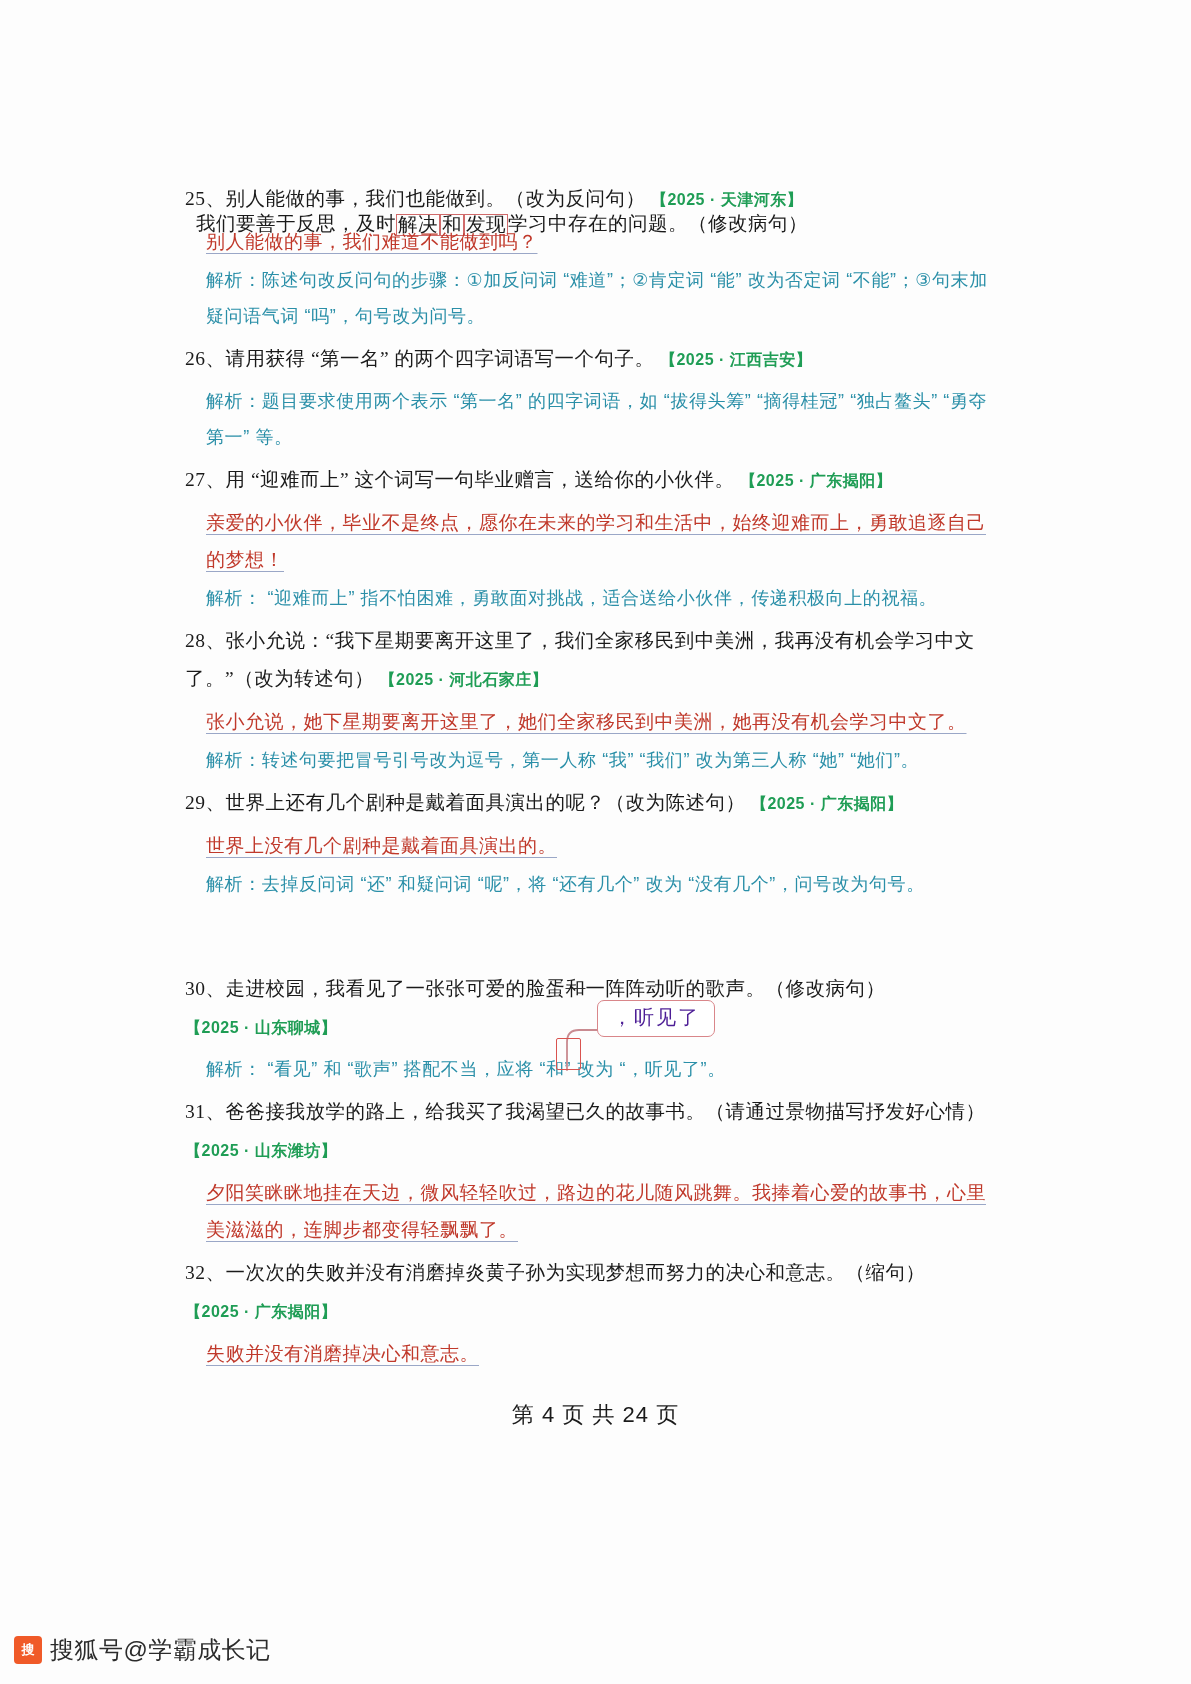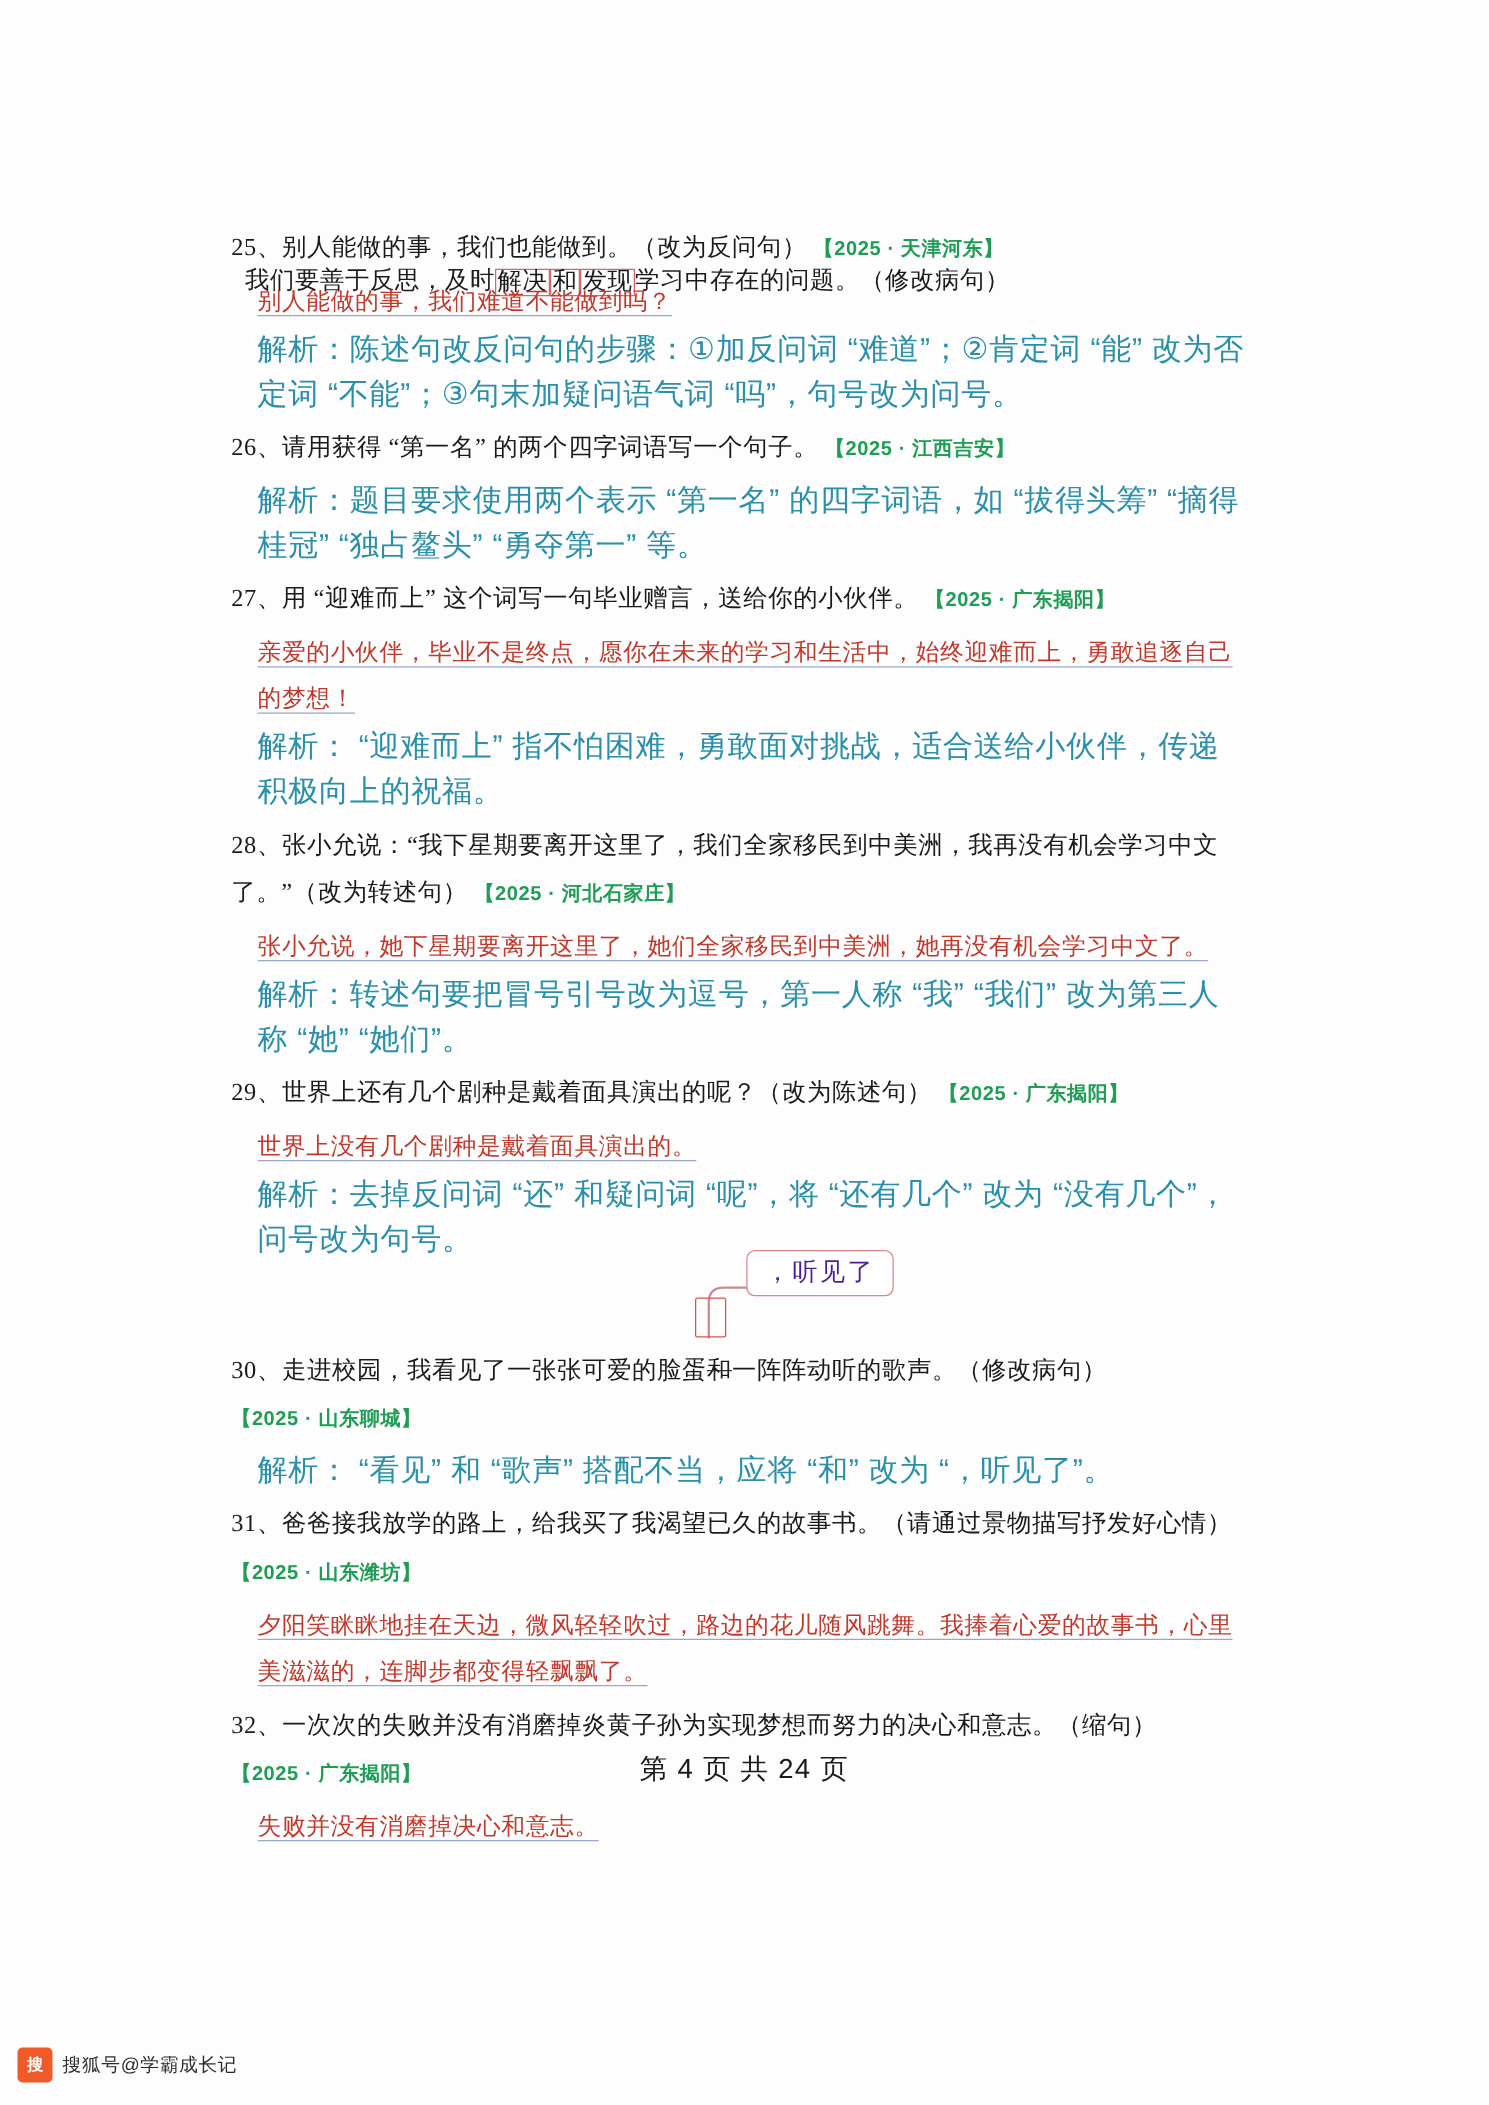--- a/index.html
+++ b/index.html
@@ -50,21 +50,21 @@
     text-decoration-color:#9aa7c7;
     text-underline-offset:5px;
     text-decoration-thickness:1px;
     margin:0 0 2px 0;
     font-family:"Liberation Serif","DejaVu Serif",serif;
   }
   .answer.indent{ padding-left:36px; }
 
   .analysis{
     color:#2a8fa8;
-    font-size:24px;
+    font-size:18px;
     line-height:36px;
     letter-spacing:.6px;
     margin:0 0 2px 0;
     font-family:"Liberation Sans","DejaVu Sans",sans-serif;
   }
   .analysis.indent{ padding-left:36px; }
 
   .blk{ margin-bottom:6px; }
 
   
@@ -138,21 +138,21 @@
     width:28px;height:28px;
     border-radius:4px;
     background:#f05a28;
     color:#fff;
     font-size:13px;
     font-family:"Liberation Sans","DejaVu Sans",sans-serif;
     display:flex;align-items:center;justify-content:center;
     font-weight:bold;
   }
   .wm-text{
-    font-size:15px;
+    font-size:24px;
     color:#2b2b2b;
     font-family:"Liberation Sans","DejaVu Sans",sans-serif;
     letter-spacing:.5px;
   }
   .inline{ display:inline; }
 </style>
 </head>
 <body>
 
 <div class="page">

